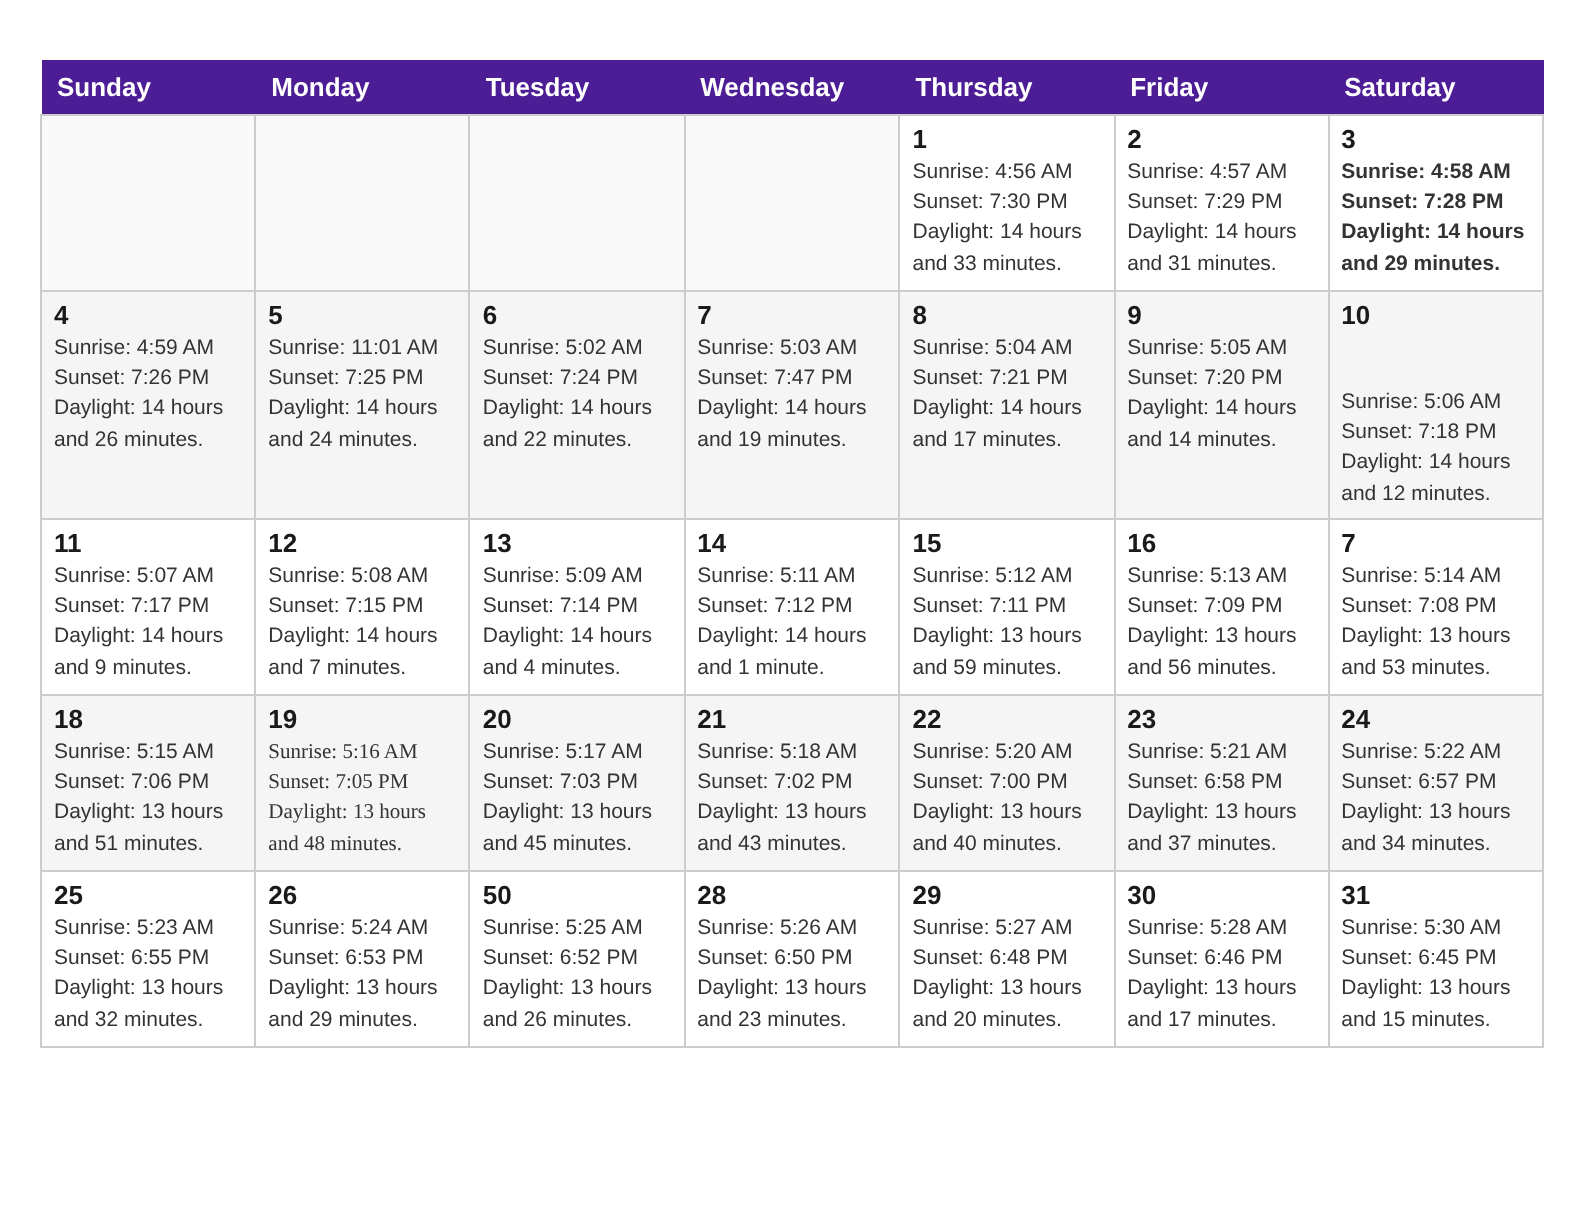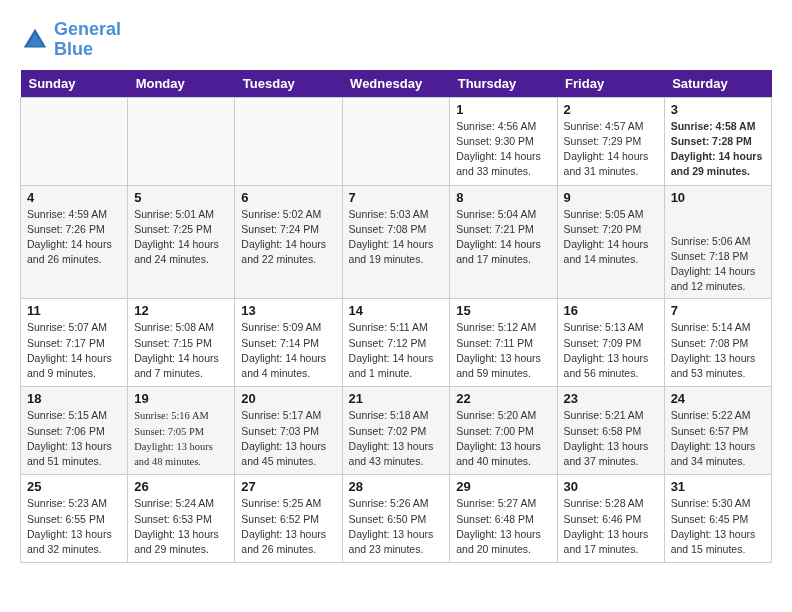--- a/index.html
+++ b/index.html
@@ -84,30 +84,20 @@
       line-height: 1.45;
     }
     .empty-cell {
       background: #f9f9f9;
     }
   </style>
 </head>
 <body>
 
 <div class="header">
-  <div class="logo">
-    <svg class="logo-icon" viewBox="0 0 40 40">
-      <polygon points="20,5 35,30 5,30" fill="#2a6db5"></polygon>
-      <polygon points="20,12 30,28 10,28" fill="#4a90d9" opacity="0.6"></polygon>
-    </svg>
-    <div class="logo-text">
-      <div><span>General</span></div>
-      <div style="color:#4a90d9"><span>Blue</span></div>
-    </div>
-  </div>
   <div class="title-block">
   </div>
 </div>
 
 <table>
   <thead>
     <tr>
     <th>Sunday</th>
         <th>Monday</th>
         <th>Tuesday</th>
@@ -119,21 +109,21 @@
   </thead>
   <tbody id="calendar-body">
   <tr>
         <td class="empty-cell"></td>
         <td class="empty-cell"></td>
         <td class="empty-cell"></td>
         <td class="empty-cell"></td>
         <td>
           <span class="day-num">1</span>
           <div class="day-info" style="white-space: pre-line;">Sunrise: 4:56 AM
-Sunset: 9:30 PM
+Sunset: 7:30 PM
 Daylight: 14 hours
 and 33 minutes.</div>
         </td>
         <td>
           <span class="day-num">2</span>
           <div class="day-info" style="white-space: pre-line;">Sunrise: 4:57 AM
 Sunset: 7:29 PM
 Daylight: 14 hours
 and 31 minutes.</div>
         </td>
@@ -148,36 +138,36 @@
       <tr>
         <td>
           <span class="day-num">4</span>
           <div class="day-info" style="white-space: pre-line;">Sunrise: 4:59 AM
 Sunset: 7:26 PM
 Daylight: 14 hours
 and 26 minutes.</div>
         </td>
         <td>
           <span class="day-num">5</span>
-          <div class="day-info" style="white-space: pre-line;">Sunrise: 5:01 AM
+          <div class="day-info" style="white-space: pre-line;">Sunrise: 11:01 AM
 Sunset: 7:25 PM
 Daylight: 14 hours
 and 24 minutes.</div>
         </td>
         <td>
           <span class="day-num">6</span>
           <div class="day-info" style="white-space: pre-line;">Sunrise: 5:02 AM
 Sunset: 7:24 PM
 Daylight: 14 hours
 and 22 minutes.</div>
         </td>
         <td>
           <span class="day-num">7</span>
           <div class="day-info" style="white-space: pre-line;">Sunrise: 5:03 AM
-Sunset: 7:08 PM
+Sunset: 7:47 PM
 Daylight: 14 hours
 and 19 minutes.</div>
         </td>
         <td>
           <span class="day-num">8</span>
           <div class="day-info" style="white-space: pre-line;">Sunrise: 5:04 AM
 Sunset: 7:21 PM
 Daylight: 14 hours
 and 17 minutes.</div>
         </td>
@@ -307,21 +297,21 @@
 and 32 minutes.</div>
         </td>
         <td>
           <span class="day-num">26</span>
           <div class="day-info" style="white-space: pre-line;">Sunrise: 5:24 AM
 Sunset: 6:53 PM
 Daylight: 13 hours
 and 29 minutes.</div>
         </td>
         <td>
-          <span class="day-num">27</span>
+          <span class="day-num">50</span>
           <div class="day-info" style="white-space: pre-line;">Sunrise: 5:25 AM
 Sunset: 6:52 PM
 Daylight: 13 hours
 and 26 minutes.</div>
         </td>
         <td>
           <span class="day-num">28</span>
           <div class="day-info" style="white-space: pre-line;">Sunrise: 5:26 AM
 Sunset: 6:50 PM
 Daylight: 13 hours

